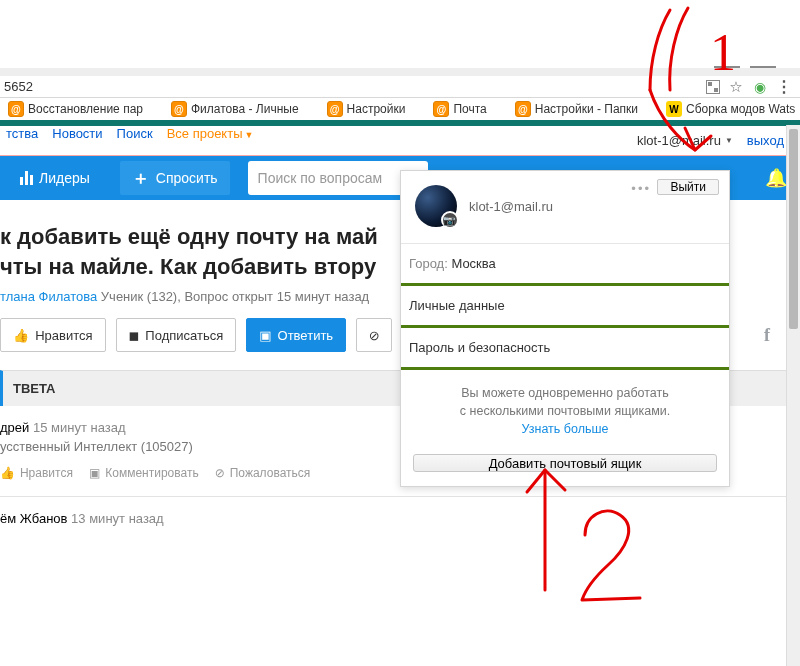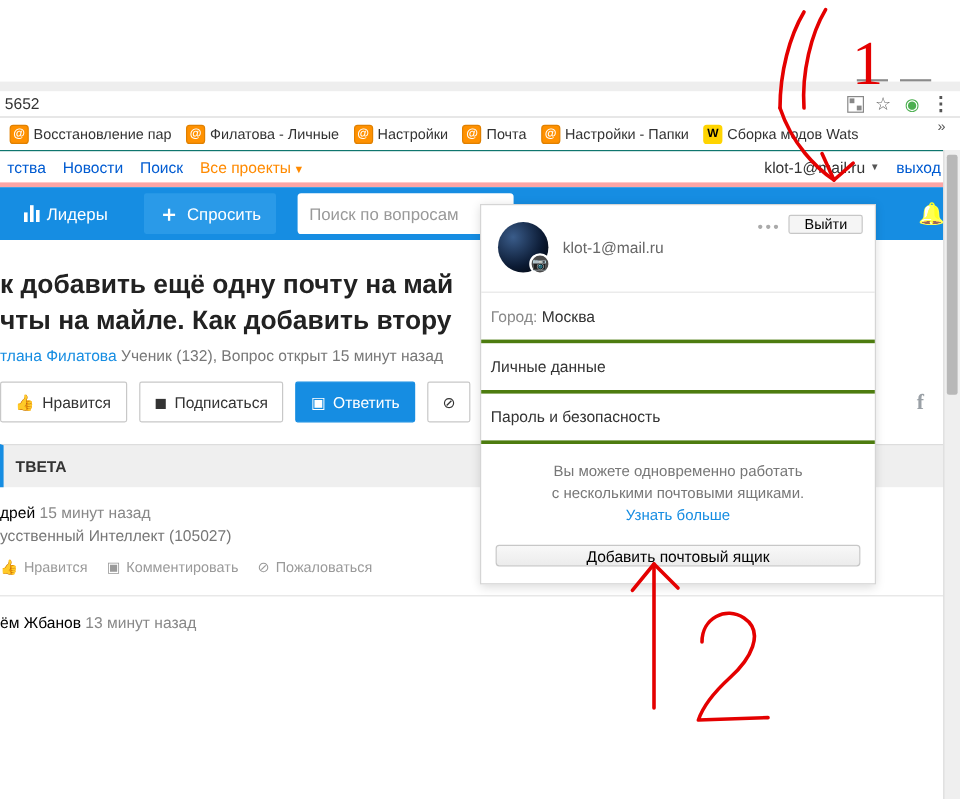--- a/index.html
+++ b/index.html
@@ -12,30 +12,30 @@
     .chrome-icon { width: 16px; height: 16px; display: flex; align-items: center; justify-content: center; font-size: 13px; color: #666; }
     .star-icon::before { content: "☆"; font-size: 15px; }
     .shield-icon { color: #4caf50; }
     .shield-icon::before { content: "◉"; font-size: 14px; }
     .dots-icon::before { content: "⋮"; font-size: 16px; font-weight: bold; color: #555; }
     .qr-icon { width:14px; height:14px; border:1px solid #888; position:relative; }
     .qr-icon::before { content:""; position:absolute; width:4px; height:4px; background:#888; top:1px; left:1px; }
     .qr-icon::after { content:""; position:absolute; width:4px; height:4px; background:#888; bottom:1px; right:1px; }
 
     
-    .bookmarks { height: 28px; border-bottom: 1px solid #0f766e; display: flex; padding: 0 4px; gap: 4px; font-size: 12px; color: #333; overflow: hidden; }
+    .bookmarks { height: 28px; border-bottom: 6px solid #0f766e; display: flex; padding: 0 4px; gap: 20px; font-size: 12px; color: #333; overflow: hidden; }
     .bm { display: flex; align-items: center; gap: 4px; padding: 2px 4px; white-space: nowrap; cursor: pointer; }
     .bm-ic { width: 16px; height: 16px; border-radius: 3px; display: flex; align-items: center; justify-content: center; font-size: 10px; font-weight: bold; color: #fff; }
     .bm-orange { background: #ff9100; border: 1px solid #e08000; }
     .bm-orange::before { content: "@"; }
     .bm-yellow { background: #ffd400; color: #000; font-weight: bold; }
     .chevrons { margin-left: auto; margin-right: 8px; color: #555; }
 
     
-    .top-nav { height: 30px; display: flex; align-items: center; padding: 0 6px; gap: 14px; font-size: 13px; border-bottom: 4px solid #fca5a5; position: relative; }
+    .top-nav { height: 30px; display: flex; align-items: flex-start; padding: 0 6px; gap: 14px; font-size: 13px; border-bottom: 1px solid #fca5a5; position: relative; }
     .top-nav a { color: #005bd1; text-decoration: none; cursor: pointer; }
     .top-nav a.orange { color: #ff8a00; }
     .top-nav .caret { font-size: 9px; margin-left: 2px; }
     .top-nav .right { position: absolute; right: 16px; top: 0; bottom: 0; display: flex; align-items: center; gap: 14px; }
     .user-drop { color: #333; font-size: 13px; cursor: pointer; display: flex; align-items: center; gap: 4px; }
     .user-drop .dd-caret { font-size: 8px; color: #555; }
 
     
     .blue-bar { height: 44px; background: #168de2; display: flex; align-items: center; padding: 0 8px; gap: 18px; color: #fff; position: relative; }
     .blue-btn { background: #2a9ae8; border: none; color: #fff; font-size: 14px; height: 34px; padding: 0 12px; display: flex; align-items: center; gap: 6px; border-radius: 2px; cursor: pointer; }

